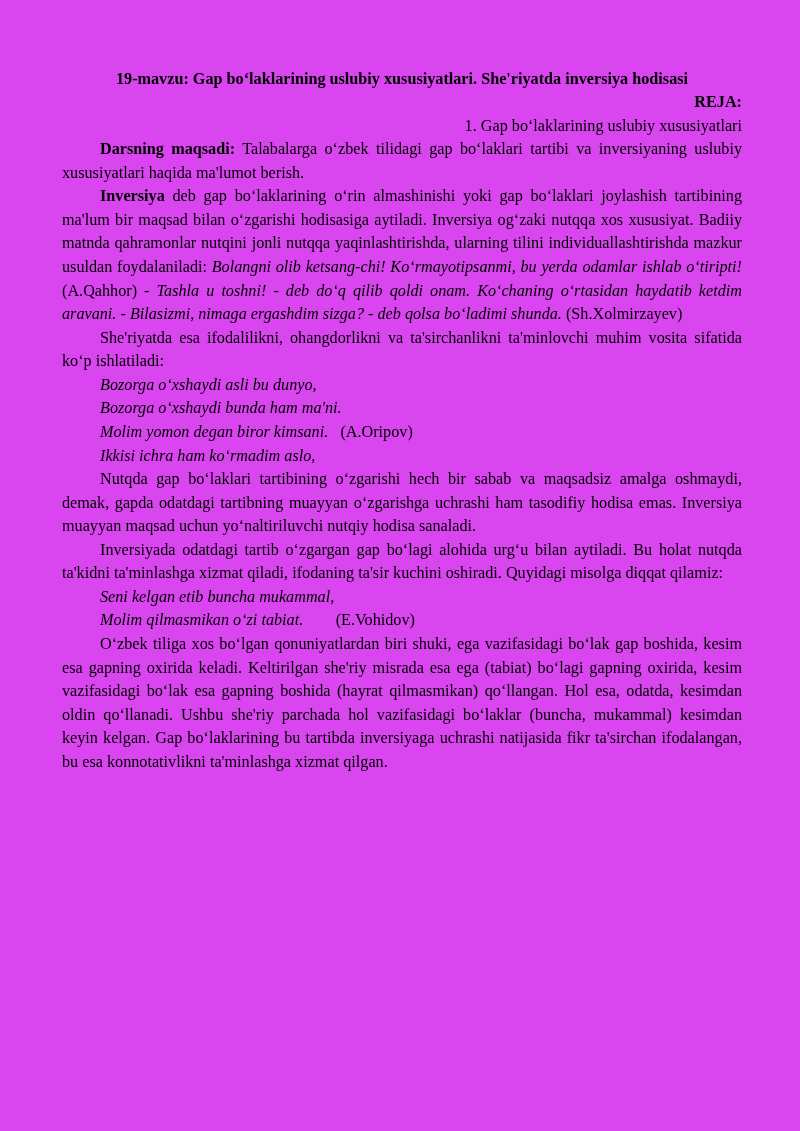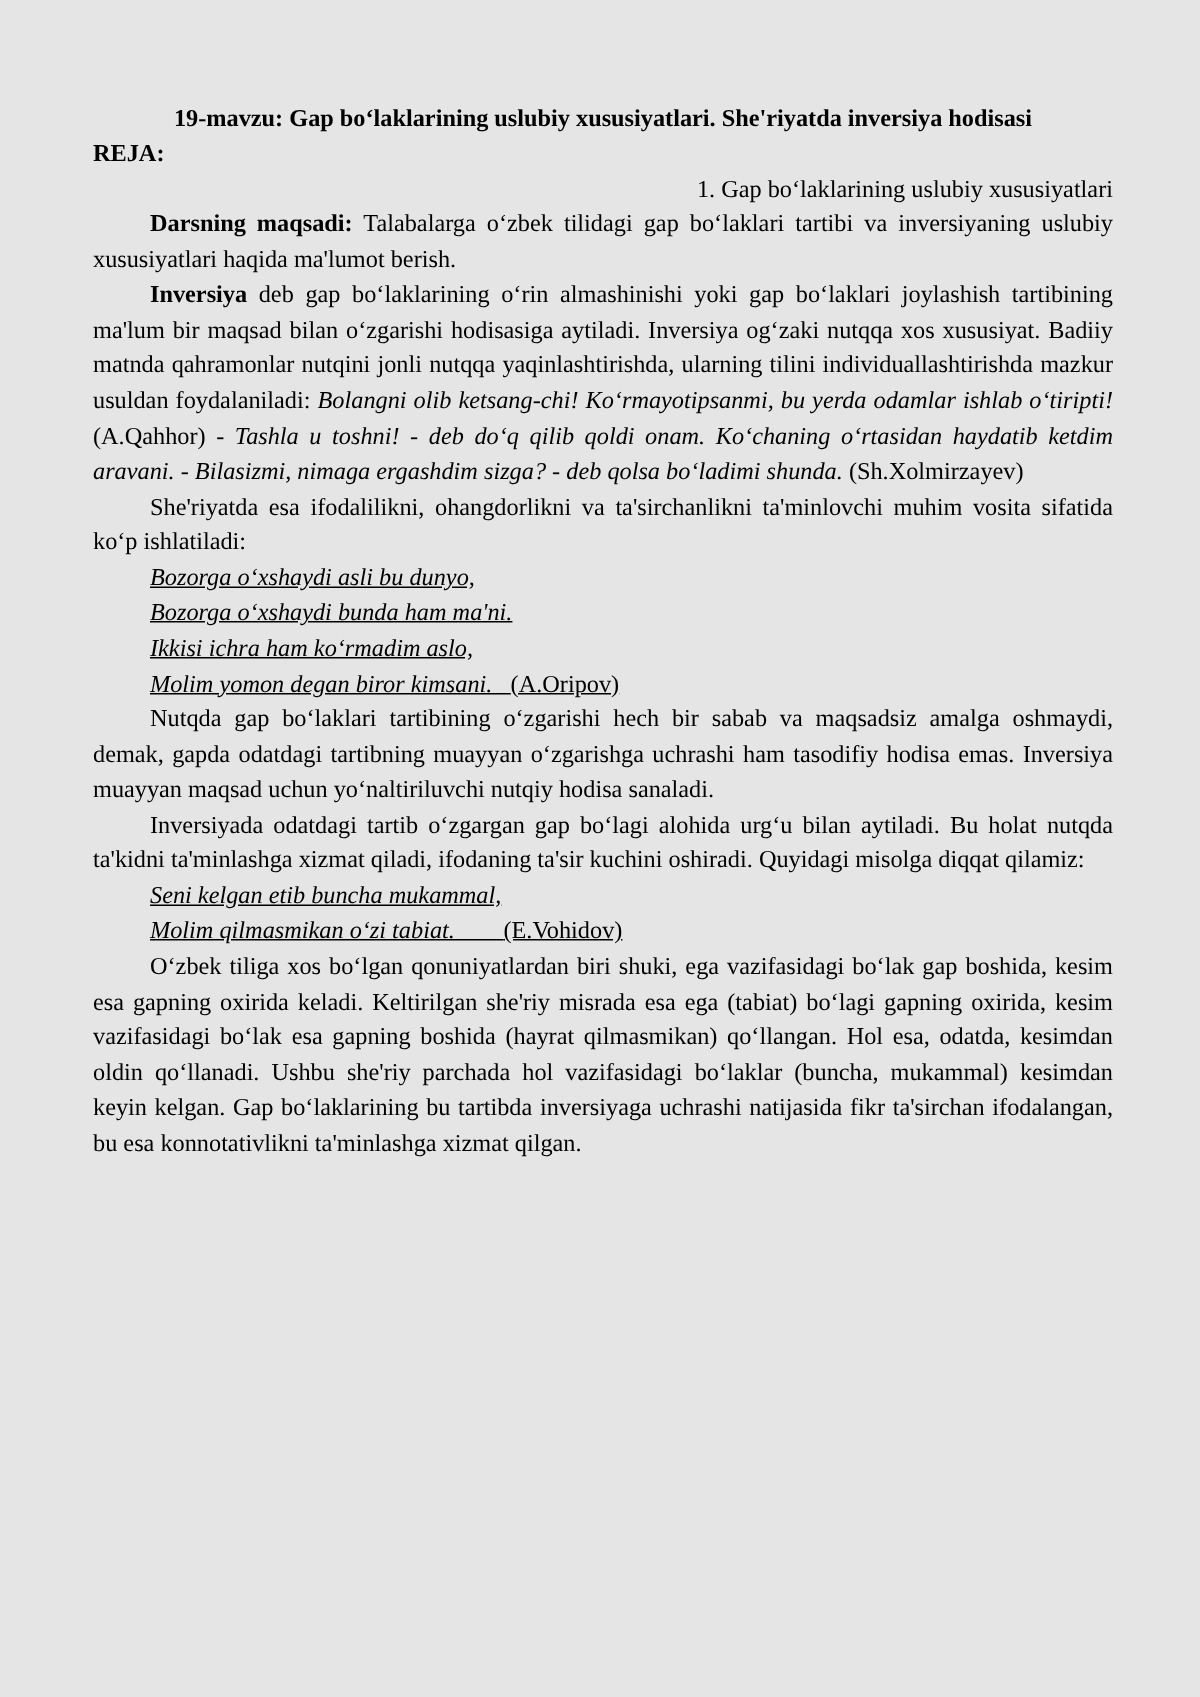--- a/index.html
+++ b/index.html
@@ -9,21 +9,21 @@
     background: #ffffff;
   }
   body {
     font-family: "Liberation Serif", "DejaVu Serif", serif;
     color: #000000;
   }
   .page {
     position: relative;
     width: 800px;
     height: 1131px;
-    background: #e5e5e5;
+    background: #d946ef;
     box-sizing: border-box;
     overflow: hidden;
   }
   .content {
     position: absolute;
     left: 62px;
     top: 68px;
     width: 680px;
     font-size: 16.2px;
     line-height: 1.455;
@@ -32,21 +32,21 @@
   
   .doc-title {
     font-weight: bold;
     text-align: center;
     margin: 0;
     padding: 0 14px;
     line-height: 1.44;
   }
   .reja-heading {
     font-weight: bold;
-    text-align: left;
+    text-align: right;
     margin: 0;
     line-height: 1.44;
   }
 
   
   .plan-list {
     list-style: none;
     margin: 0;
     padding: 0;
   }
@@ -79,21 +79,20 @@
   .verse {
     margin: 0;
     padding: 0;
     list-style: none;
   }
   .verse-line {
     font-style: italic;
     text-indent: 38px;
     line-height: 1.455;
     white-space: pre-wrap;
-    text-decoration: underline;
   }
   .verse-attrib {
     font-style: normal;
   }
 </style>
 </head>
 <body>
 
 <div class="page">
   <div class="content">
@@ -112,22 +111,22 @@
 
     <p class="para"><span class="lead">Darsning maqsadi:</span><span> Talabalarga o‘zbek tilidagi gap bo‘laklari tartibi va inversiyaning uslubiy xususiyatlari haqida ma'lumot berish.</span></p>
 
     <p class="para"><span class="lead">Inversiya</span><span> deb gap bo‘laklarining o‘rin almashinishi yoki gap bo‘laklari joylashish tartibining ma'lum bir maqsad bilan o‘zgarishi hodisasiga aytiladi. Inversiya og‘zaki nutqqa xos xususiyat. Badiiy matnda qahramonlar nutqini jonli nutqqa yaqinlashtirishda, ularning tilini individuallashtirishda mazkur usuldan foydalaniladi: </span><span class="it">Bolangni olib ketsang-chi! Ko‘rmayotipsanmi, bu yerda odamlar ishlab o‘tiripti!</span><span> (A.Qahhor) - </span><span class="it">Tashla u toshni! - deb do‘q qilib qoldi onam. Ko‘chaning o‘rtasidan haydatib ketdim aravani. - Bilasizmi, nimaga ergashdim sizga? - deb qolsa bo‘ladimi shunda.</span><span> (Sh.Xolmirzayev)</span></p>
 
     <p class="para">She'riyatda esa ifodalilikni, ohangdorlikni va ta'sirchanlikni ta'minlovchi muhim vosita sifatida ko‘p ishlatiladi:</p>
 
     <div class="verse">
       <div class="verse-line">Bozorga o‘xshaydi asli bu dunyo,</div>
       <div class="verse-line">Bozorga o‘xshaydi bunda ham ma'ni.</div>
+      <div class="verse-line"><span>Molim yomon degan biror kimsani.   </span><span class="verse-attrib">(A.Oripov)</span></div>
       <div class="verse-line">Ikkisi ichra ham ko‘rmadim aslo,</div>
-      <div class="verse-line"><span>Molim yomon degan biror kimsani.   </span><span class="verse-attrib">(A.Oripov)</span></div>
     </div>
 
     <p class="para">Nutqda gap bo‘laklari tartibining o‘zgarishi hech bir sabab va maqsadsiz amalga oshmaydi, demak,  gapda odatdagi tartibning muayyan o‘zgarishga uchrashi ham tasodifiy hodisa emas. Inversiya muayyan maqsad uchun yo‘naltiriluvchi nutqiy hodisa sanaladi.</p>
 
     <p class="para">Inversiyada odatdagi tartib  o‘zgargan gap bo‘lagi alohida urg‘u bilan aytiladi. Bu holat nutqda ta'kidni ta'minlashga xizmat qiladi, ifodaning ta'sir kuchini oshiradi. Quyidagi misolga diqqat qilamiz:</p>
 
     <div class="verse">
       <div class="verse-line">Seni kelgan etib buncha mukammal,</div>
       <div class="verse-line"><span>Molim qilmasmikan o‘zi tabiat.        </span><span class="verse-attrib">(E.Vohidov)</span></div>
     </div>

